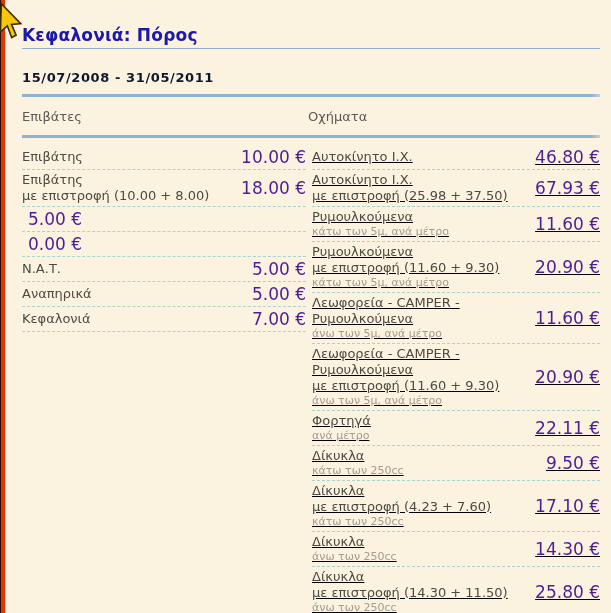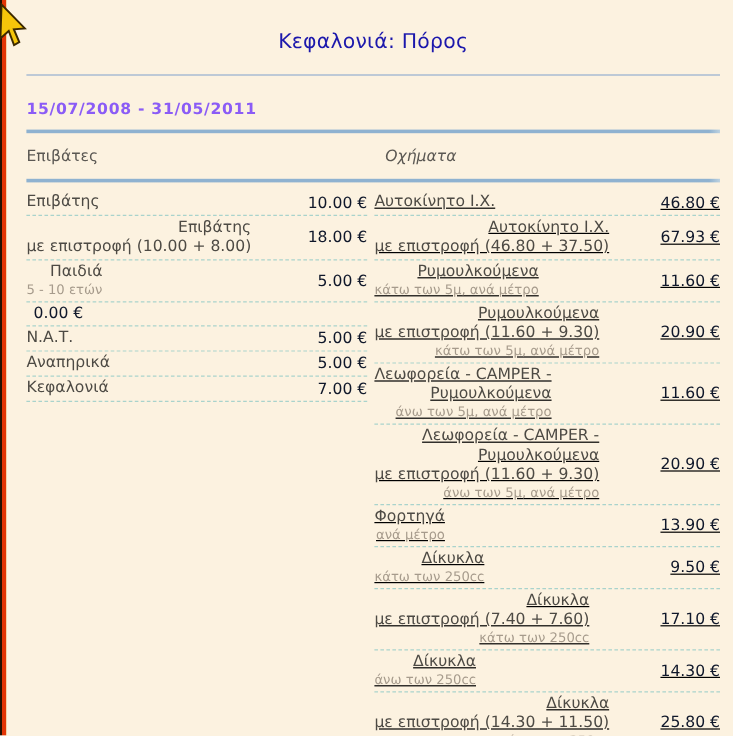--- a/index.html
+++ b/index.html
@@ -16,61 +16,60 @@
       #241000 0px, #241000 1.5px,
       #e23505 1.5px, #e23505 5px,
       #f4d2a8 5px, #f4d2a8 6px,
       #fcf2e0 6px);
     z-index: 2;
   }
   .cursor { position: absolute; left: -5px; top: 2px; z-index: 10; }
   .content { margin: 0 11px 0 22px; position: relative; }
   h1.title {
     margin: 26px 0 0 0;
-    font-size: 17px; font-weight: normal;
+    font-size: 17px; font-weight: bold;
     color: #1c18ac;
     line-height: 19px;
-    padding-bottom: 17px;
+    padding-bottom: 3px;
     border-bottom: 1px solid #94aed0;
     letter-spacing: 0.2px;
-    text-align: center;
   }
   .date {
     margin-top: 21px;
     font-size: 13px; font-weight: bold;
-    color: #8b5cf6;
+    color: #0f172a;
     letter-spacing: 0.6px;
   }
   .rule-thick {
     height: 3px;
     background: linear-gradient(to right, #8fb2d0 calc(100% - 9px), #bdd2e0 100%);
     border: 0;
   }
   .rule-date { margin-top: 9px; }
-  .cols-headers { display: flex; gap: 15px; margin-top: 12px; padding-bottom: 11px; }
+  .cols-headers { display: flex; gap: 2px; margin-top: 12px; padding-bottom: 11px; }
   .col-h { font-size: 13px; color: #5b5853; }
   .col-h.left { width: 284px; }
-  .col-h.right { flex: 1; font-style: italic; }
+  .col-h.right { flex: 1; }
   .cols-body { display: flex; gap: 6px; margin-top: 7px; align-items: flex-start; }
   .rows.left { width: 284px; }
   .rows.right { flex: 1; text-decoration: underline; }
   .row {
     display: flex; justify-content: space-between; align-items: center;
     border-bottom: 1px dashed #a9d3cc;
     padding: 2px 0 2px 0;
   }
-  .labels { min-width: 0; text-align: right; }
+  .labels { min-width: 0; }
   .labels .line {
     font-size: 13px; line-height: 16px; color: #4d4a44; white-space: nowrap;
   }
   .labels .sub {
     font-size: 11px; line-height: 14px; color: #a69b8c; white-space: nowrap;
   }
   .price {
-    font-size: 13px; color: #0f172a; white-space: nowrap; padding-left: 6px;
+    font-size: 17px; color: #4c1d95; white-space: nowrap; padding-left: 6px;
   }
 </style>
 </head>
 <body>
 
 <div class="accent-bar"></div>
 
 <svg class="cursor" width="30" height="40" viewBox="0 0 30 40">
   <polygon points="6,2 9,30 15,23 21,34 25,31 19,21 28,19" fill="#f6c60a" stroke="#3c2a00" stroke-width="1.6" transform="rotate(8 8 4)"></polygon>
 </svg>
@@ -97,24 +96,20 @@
     <div class="price">10.00 €</div>
   </div>
         <div class="row">
     <div class="labels">
             <div class="line">Επιβάτης</div>
             <div class="line">με επιστροφή (10.00 + 8.00)</div>
           </div>
     <div class="price">18.00 €</div>
   </div>
         <div class="row">
-    <div class="labels">
-            <div class="line">Παιδιά</div>
-            <div class="sub">5 - 10 ετών</div>
-          </div>
     <div class="price">5.00 €</div>
   </div>
         <div class="row">
     <div class="price">0.00 €</div>
   </div>
         <div class="row">
     <div class="labels">
             <div class="line">Ν.Α.Τ.</div>
           </div>
     <div class="price">5.00 €</div>
@@ -135,21 +130,21 @@
     <div class="rows right">
         <div class="row">
     <div class="labels">
             <div class="line">Αυτοκίνητο Ι.Χ.</div>
           </div>
     <div class="price">46.80 €</div>
   </div>
         <div class="row">
     <div class="labels">
             <div class="line">Αυτοκίνητο Ι.Χ.</div>
-            <div class="line">με επιστροφή (46.80 + 37.50)</div>
+            <div class="line">με επιστροφή (25.98 + 37.50)</div>
           </div>
     <div class="price">67.93 €</div>
   </div>
         <div class="row">
     <div class="labels">
             <div class="line">Ρυμουλκούμενα</div>
             <div class="sub">κάτω των 5μ, ανά μέτρο</div>
           </div>
     <div class="price">11.60 €</div>
   </div>
@@ -176,33 +171,33 @@
             <div class="line">με επιστροφή (11.60 + 9.30)</div>
             <div class="sub">άνω των 5μ, ανά μέτρο</div>
           </div>
     <div class="price">20.90 €</div>
   </div>
         <div class="row">
     <div class="labels">
             <div class="line">Φορτηγά</div>
             <div class="sub">ανά μέτρο</div>
           </div>
-    <div class="price">13.90 €</div>
+    <div class="price">22.11 €</div>
   </div>
         <div class="row">
     <div class="labels">
             <div class="line">Δίκυκλα</div>
             <div class="sub">κάτω των 250cc</div>
           </div>
     <div class="price">9.50 €</div>
   </div>
         <div class="row">
     <div class="labels">
             <div class="line">Δίκυκλα</div>
-            <div class="line">με επιστροφή (7.40 + 7.60)</div>
+            <div class="line">με επιστροφή (4.23 + 7.60)</div>
             <div class="sub">κάτω των 250cc</div>
           </div>
     <div class="price">17.10 €</div>
   </div>
         <div class="row">
     <div class="labels">
             <div class="line">Δίκυκλα</div>
             <div class="sub">άνω των 250cc</div>
           </div>
     <div class="price">14.30 €</div>

